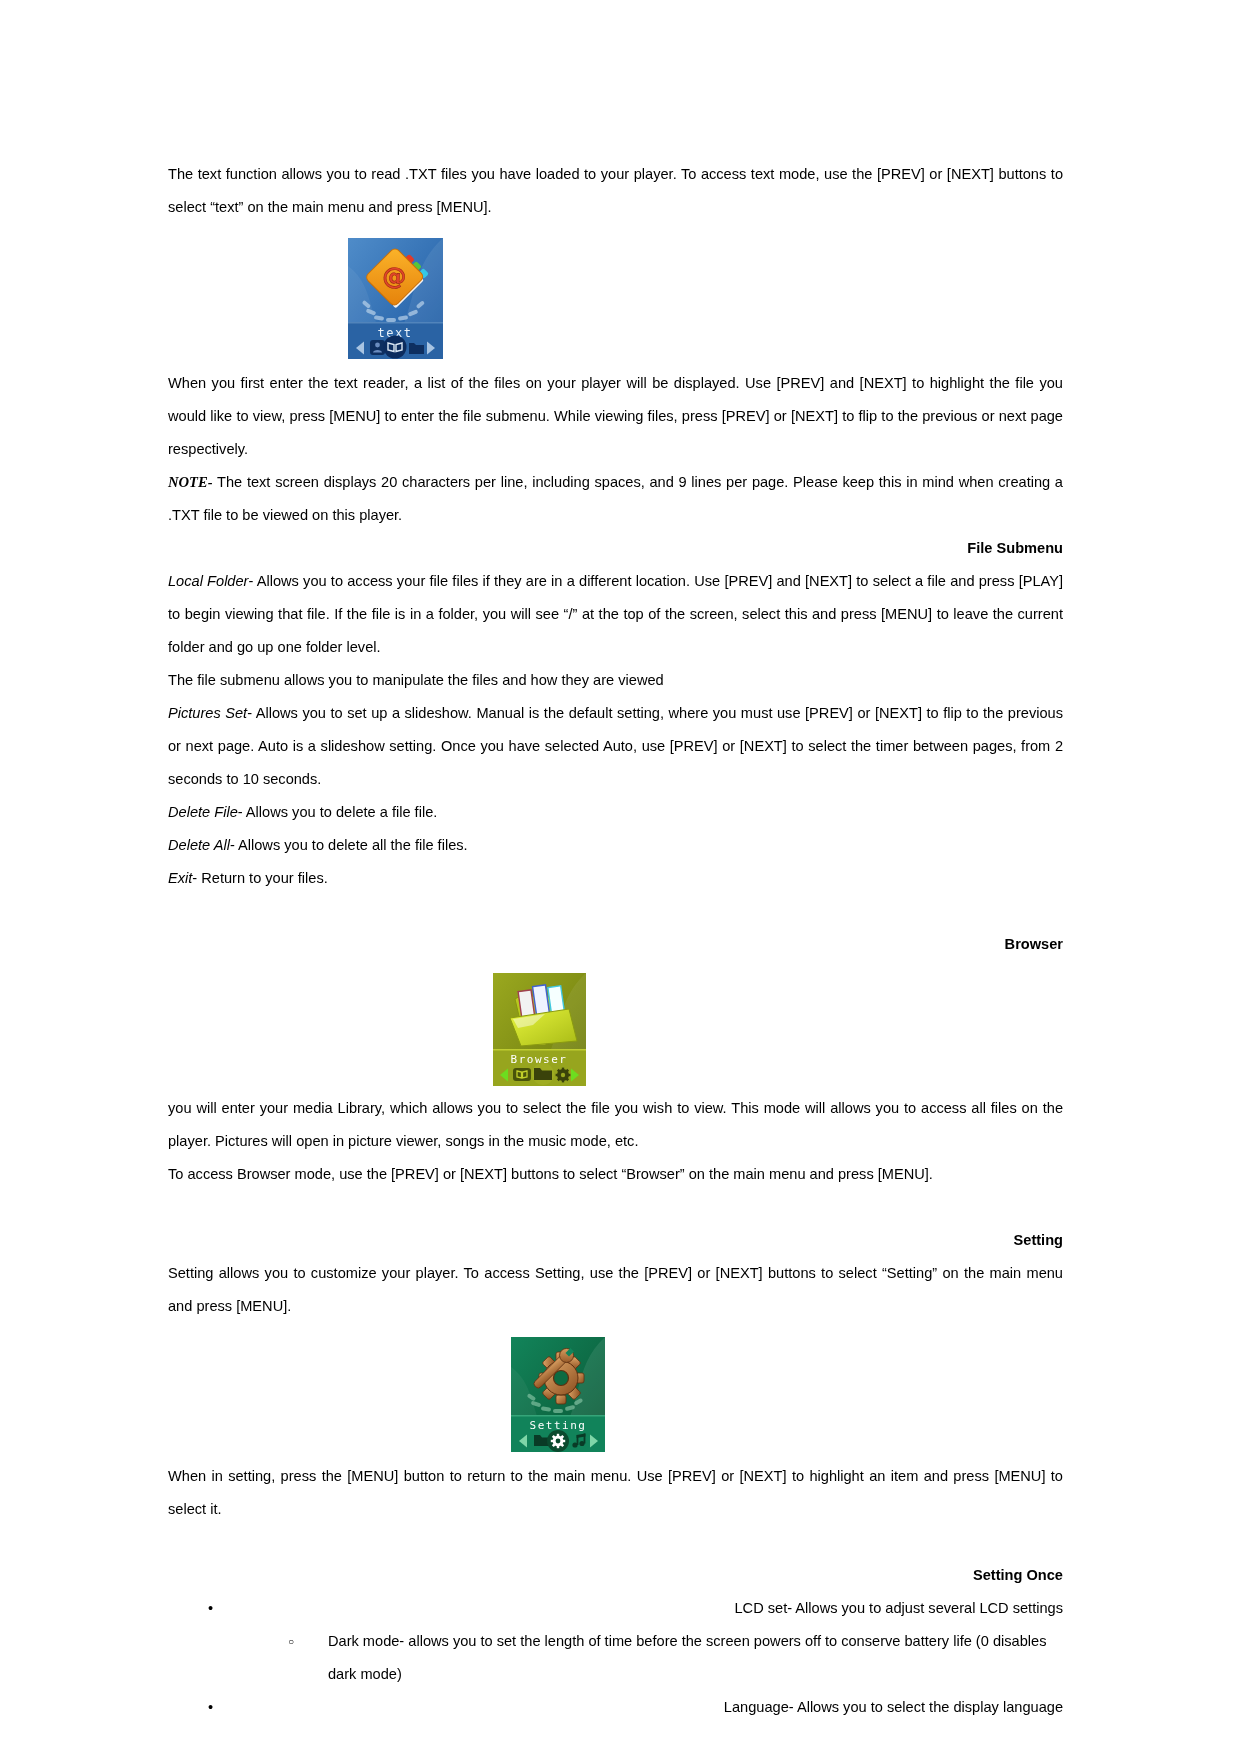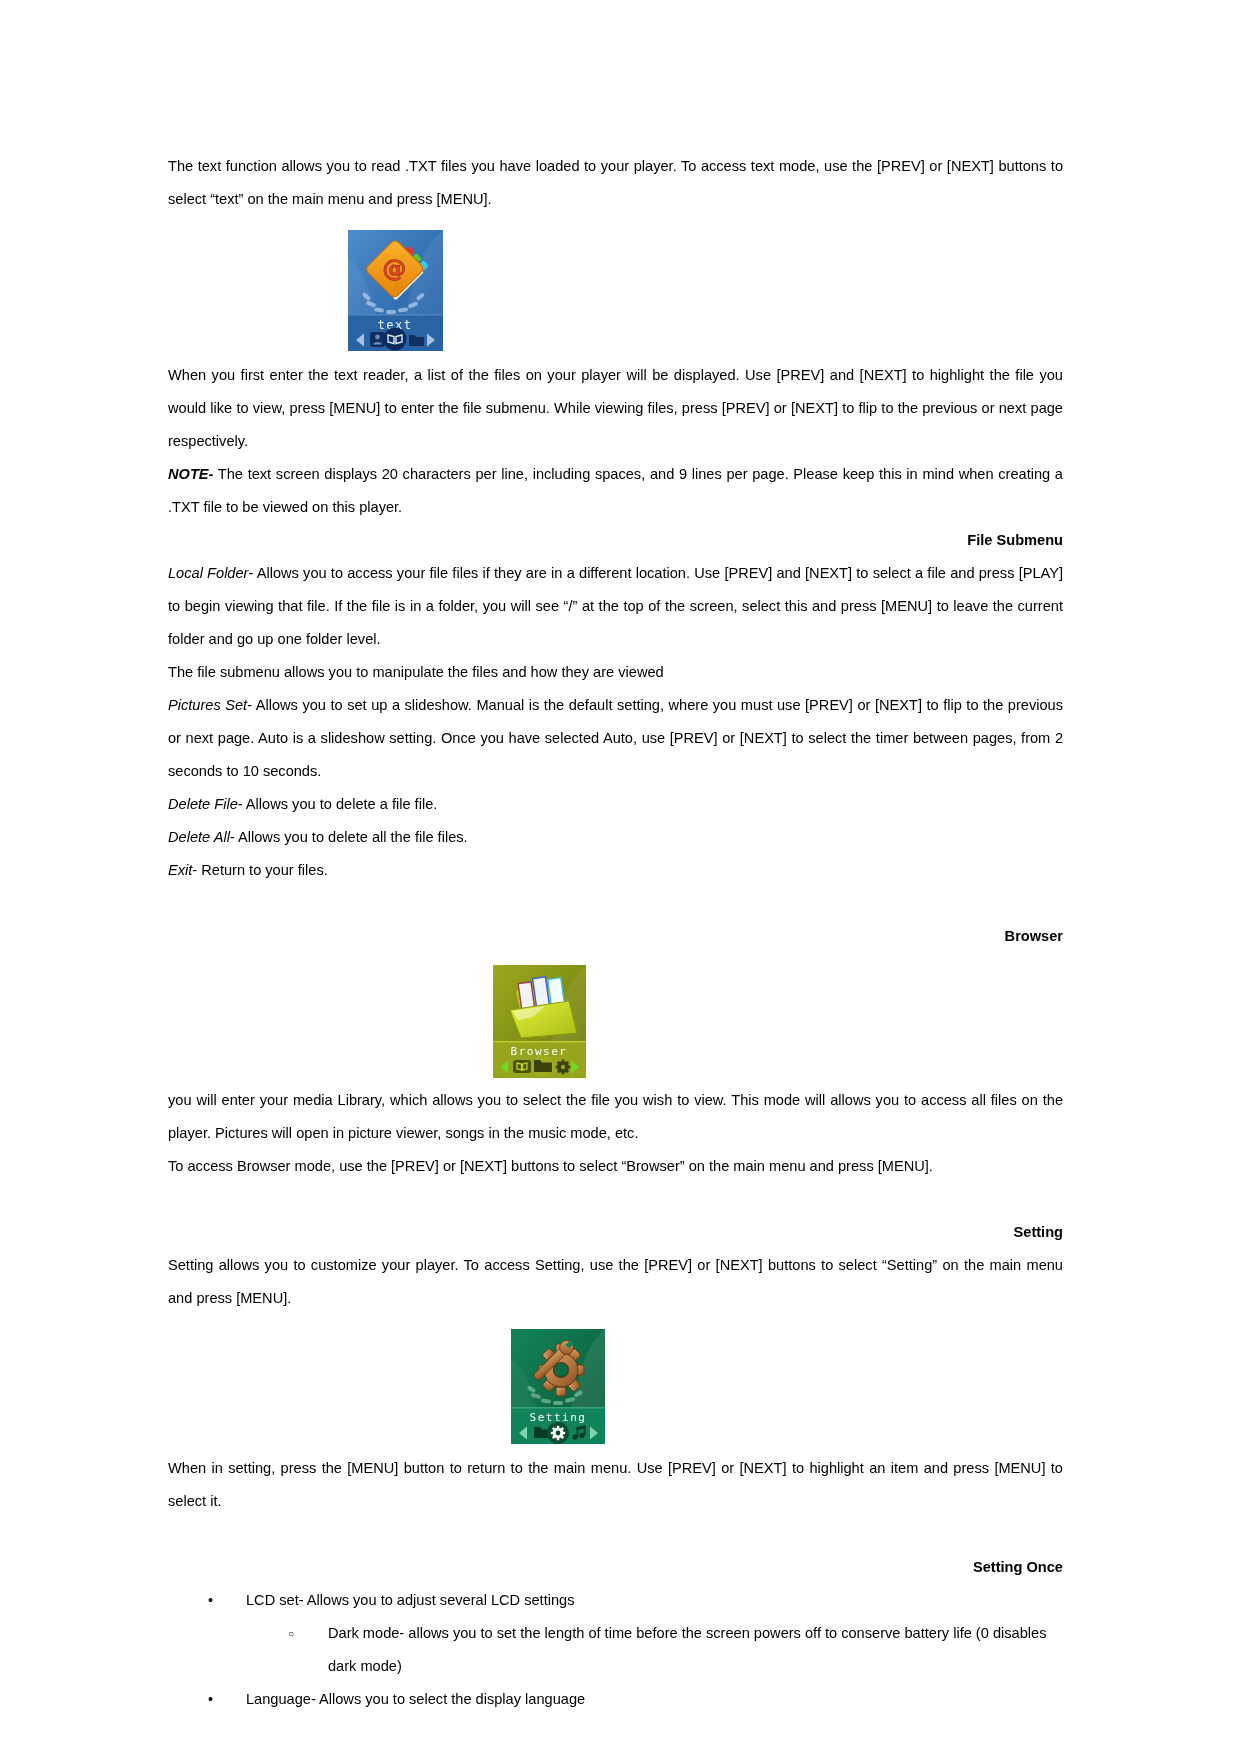--- a/index.html
+++ b/index.html
@@ -7,36 +7,36 @@
   body {
     width:1240px; height:1755px;
     font-family:"Liberation Sans", sans-serif;
     color:#000;
   }
   .page {
     position:relative; width:1240px; height:1755px;
     background:#ffffff; overflow:hidden;
   }
   .content {
-    position:absolute; left:168px; top:150px; width:895px;
+    position:absolute; left:168px; top:158px; width:895px;
     font-size:14.6px; line-height:33px;
   }
   p.body { text-align:justify; }
   .heading { font-weight:bold; text-align:right; }
   .lead-italic { font-style:italic; }
-  .lead-bold-italic { font-weight:bold; font-style:italic; }
+  .lead-bold-italic { font-weight:bold; font-style:italic;font-family:Liberation Serif, serif; }
   .spacer { height:33px; }
 
   .screen-block { line-height:0; }
   .screen-block.s1 { margin:14px 0 8px 180px; }
   .screen-block.s2 { margin:12px 0 6px 325px; }
   .screen-block.s3 { margin:14px 0 8px 343px; }
   .screen-block svg { display:block; }
 
-  .bullet-item { position:relative; padding-left:78px; text-align:left; }
+  .bullet-item { position:relative; padding-left:78px; text-align:right; }
   .bullet-item::before {
     content:"\2022"; position:absolute; left:40px; top:0;
   }
   .bullet-sub { position:relative; padding-left:160px; text-align:left; }
   .bullet-sub::before {
     content:"\25CB"; position:absolute; left:120px; top:0; font-size:10px;
   }
 </style>
 </head>
 <body>

